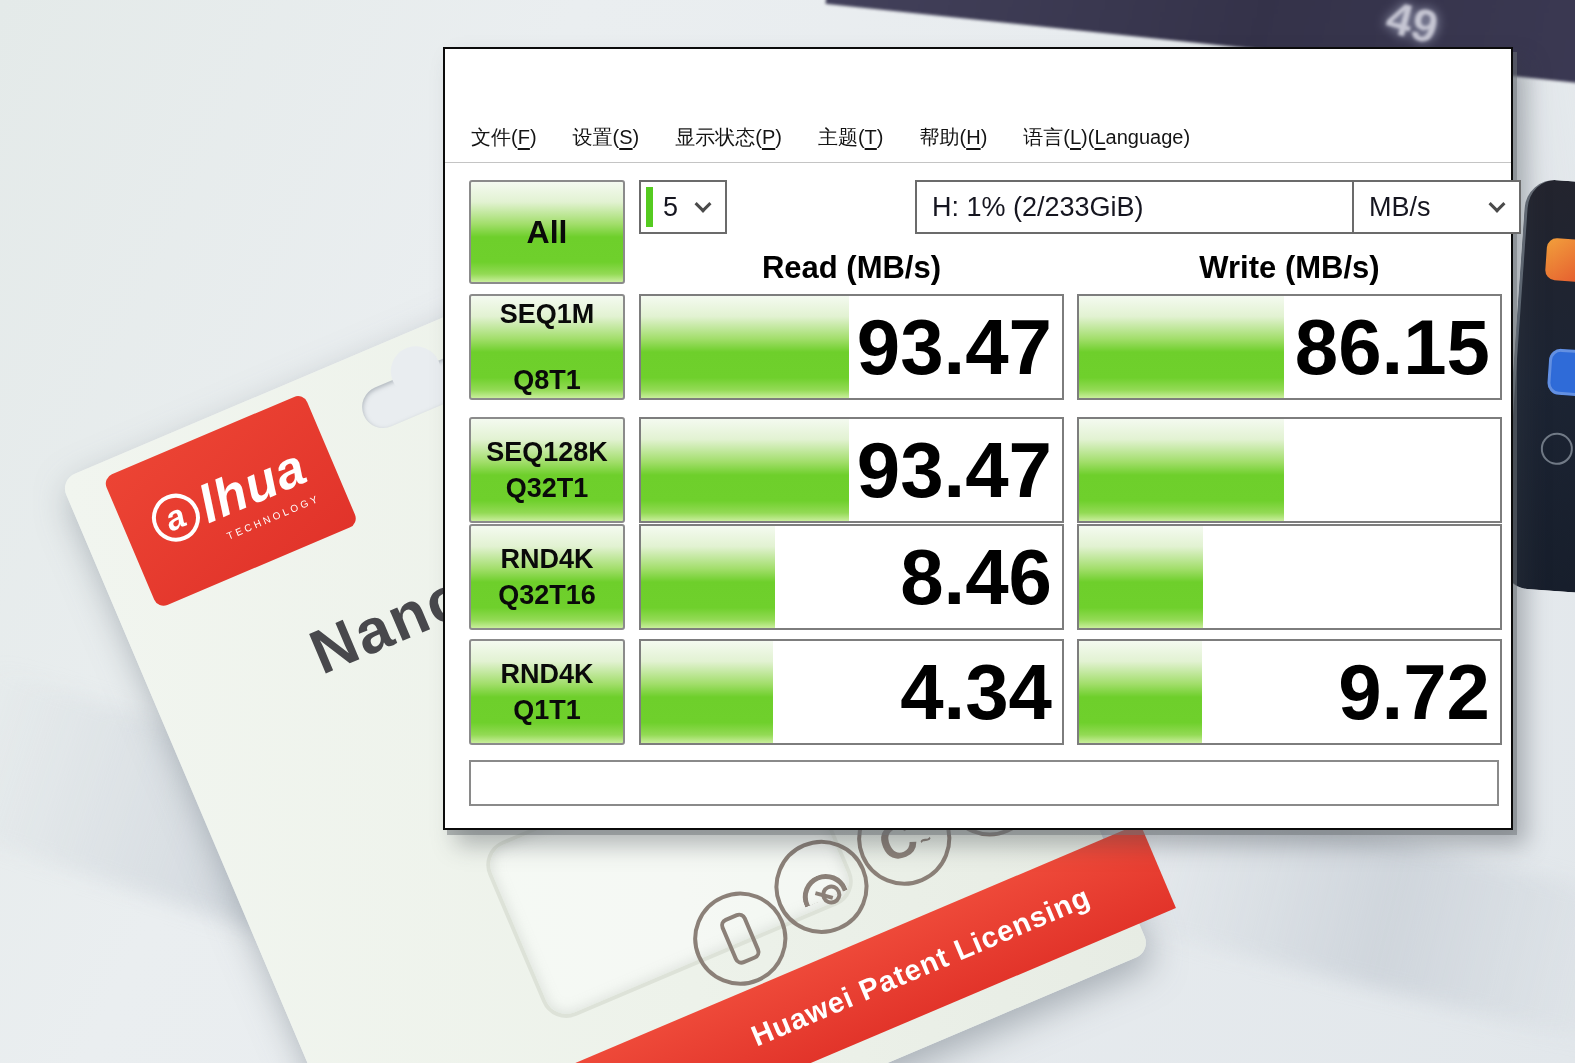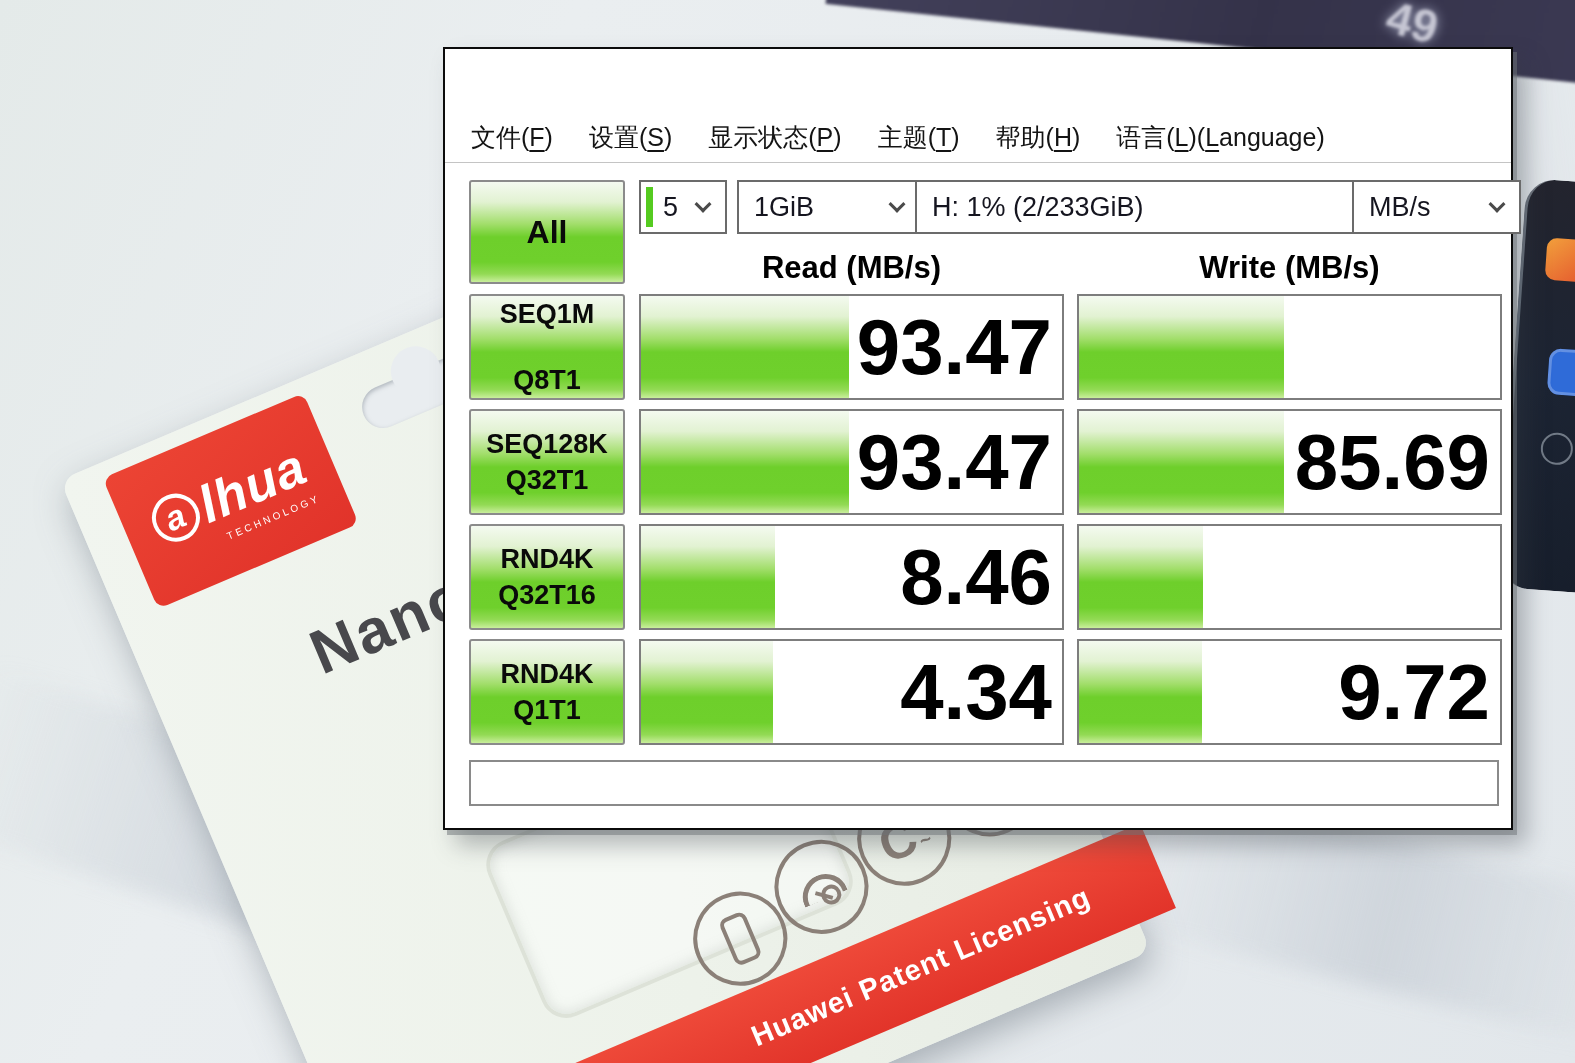--- a/index.html
+++ b/index.html
@@ -93,21 +93,21 @@
   .cap-min { left:785px; } .cap-max { left:883px; } .cap-close { left:981px; }
   .glyph-min { width:26px; height:3px; background:#222; }
   .glyph-max { width:22px; height:22px; border:2px solid #c9c9c9; }
   .glyph-close { position:relative; width:28px; height:28px; }
   .glyph-close i { position:absolute; left:-1px; top:12px; width:30px; height:3px; background:#1c1c1c; }
   .glyph-close i:first-child { transform:rotate(45deg); }
   .glyph-close i:last-child { transform:rotate(-45deg); }
 
   .menubar { position:absolute; left:0; top:64px; right:0; height:50px; background:#fff;
     border-bottom:1px solid #c4c4c4; display:flex; align-items:center; padding-left:26px; gap:36px;
-    font-size:25px; color:#141414; }
+    font-size:20px; color:#141414; }
   .menu-item { white-space:nowrap; cursor:default; }
   .mkey { text-decoration:underline; text-underline-offset:4px; }
 
   :root { --grn:linear-gradient(180deg,#f4faf0 0%,#e2f2d2 20%,#a2de6b 42%,#6ecf2b 55%,#6fd02c 80%,#93da55 92%,#c9ee9c 100%); }
 
   .all-btn { position:absolute; left:24px; top:131px; width:156px; height:104px;
     border:2px solid #8b8b8b; border-radius:3px; background:var(--grn);
     display:flex; align-items:center; justify-content:center;
     font-size:32px; font-weight:bold; color:#0a0a0a; }
 
@@ -128,21 +128,21 @@
 
   .test-btn { position:absolute; left:24px; width:156px; height:106px; border:2px solid #8b8b8b;
     border-radius:3px; background:var(--grn); display:flex; flex-direction:column;
     align-items:center; justify-content:center; font-size:27px; font-weight:bold;
     line-height:1.35; color:#0a0a0a; text-align:center; }
   .cell { position:absolute; width:425px; height:106px; border:2px solid #7d7d7d; background:#fff; overflow:hidden; }
   .cell-read { left:194px; } .cell-write { left:632px; }
   .bar { position:absolute; left:0; top:0; bottom:0; background:var(--grn); }
   .val { position:absolute; right:10px; top:0; bottom:0; display:flex; align-items:center;
     font-size:78px; font-weight:bold; color:#000; }
-  .r0 { top:245px;justify-content:space-between; } .r1 { top:360px; } .r2 { top:475px; } .r3 { top:590px; }
+  .r0 { top:245px;justify-content:space-between; } .r1 { top:368px; } .r2 { top:475px; } .r3 { top:590px; }
 
   .statusbar { position:absolute; left:24px; top:711px; width:1030px; height:46px;
     border:2px solid #8a8a8a; background:#fff; font-size:24px; color:#222;
     display:flex; align-items:center; padding-left:10px; }
 </style>
 </head>
 <body>
 
 <div class="vein vein1"></div>
 <div class="vein vein2"></div>
@@ -202,24 +202,20 @@
     <div class="menu-item"><span>帮助(</span><span class="mkey">H</span><span>)</span></div>
     <div class="menu-item"><span>语言(</span><span class="mkey">L</span><span>)(</span><span class="mkey">L</span><span>anguage)</span></div>
   </div>
 
   <div class="all-btn">All</div>
 
   <div class="dd dd-count">
     <span>5</span>
     <span class="chev"></span>
   </div>
-  <div class="dd dd-size">
-    <span>1GiB</span>
-    <span class="chev"></span>
-  </div>
   <div class="dd dd-target">
     <span>H: 1% (2/233GiB)</span>
     <span class="chev"></span>
   </div>
   <div class="dd dd-unit">
     <span>MB/s</span>
     <span class="chev"></span>
   </div>
 
   <div class="hdr hdr-read">Read (MB/s)</div>
@@ -228,33 +224,33 @@
   <div class="test-btn r0">
     <div>SEQ1M</div>
     <div>Q8T1</div>
   </div>
   <div class="cell cell-read r0">
     <div class="bar" style="width: 49.5%;"></div>
     <div class="val">93.47</div>
   </div>
   <div class="cell cell-write r0">
     <div class="bar" style="width: 48.8%;"></div>
+    <div class="val">86.15</div>
   </div>
 
   <div class="test-btn r1">
     <div>SEQ128K</div>
     <div>Q32T1</div>
   </div>
   <div class="cell cell-read r1">
     <div class="bar" style="width: 49.5%;"></div>
     <div class="val">93.47</div>
   </div>
   <div class="cell cell-write r1">
     <div class="bar" style="width: 48.6%;"></div>
-    <div class="val">85.69</div>
   </div>
 
   <div class="test-btn r2">
     <div>RND4K</div>
     <div>Q32T16</div>
   </div>
   <div class="cell cell-read r2">
     <div class="bar" style="width: 31.8%;"></div>
     <div class="val">8.46</div>
   </div>

